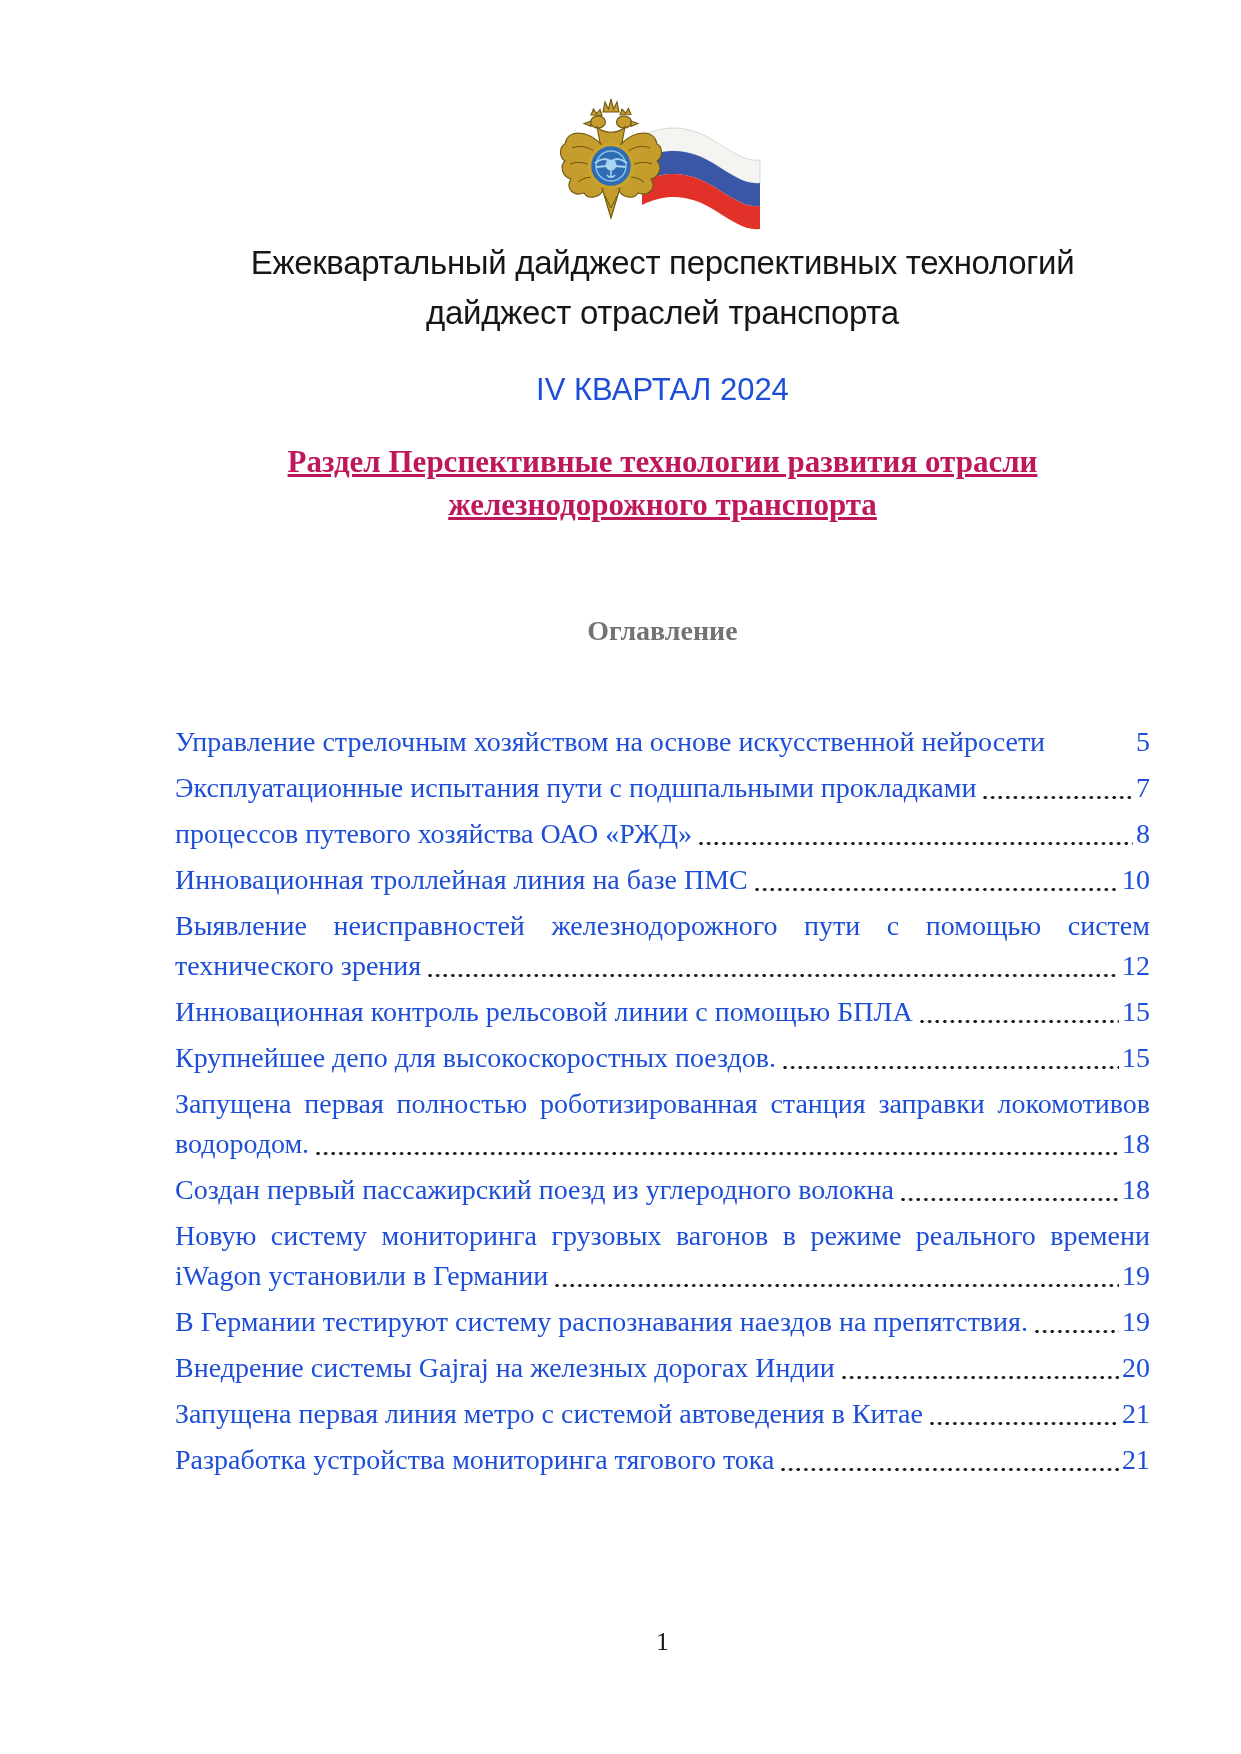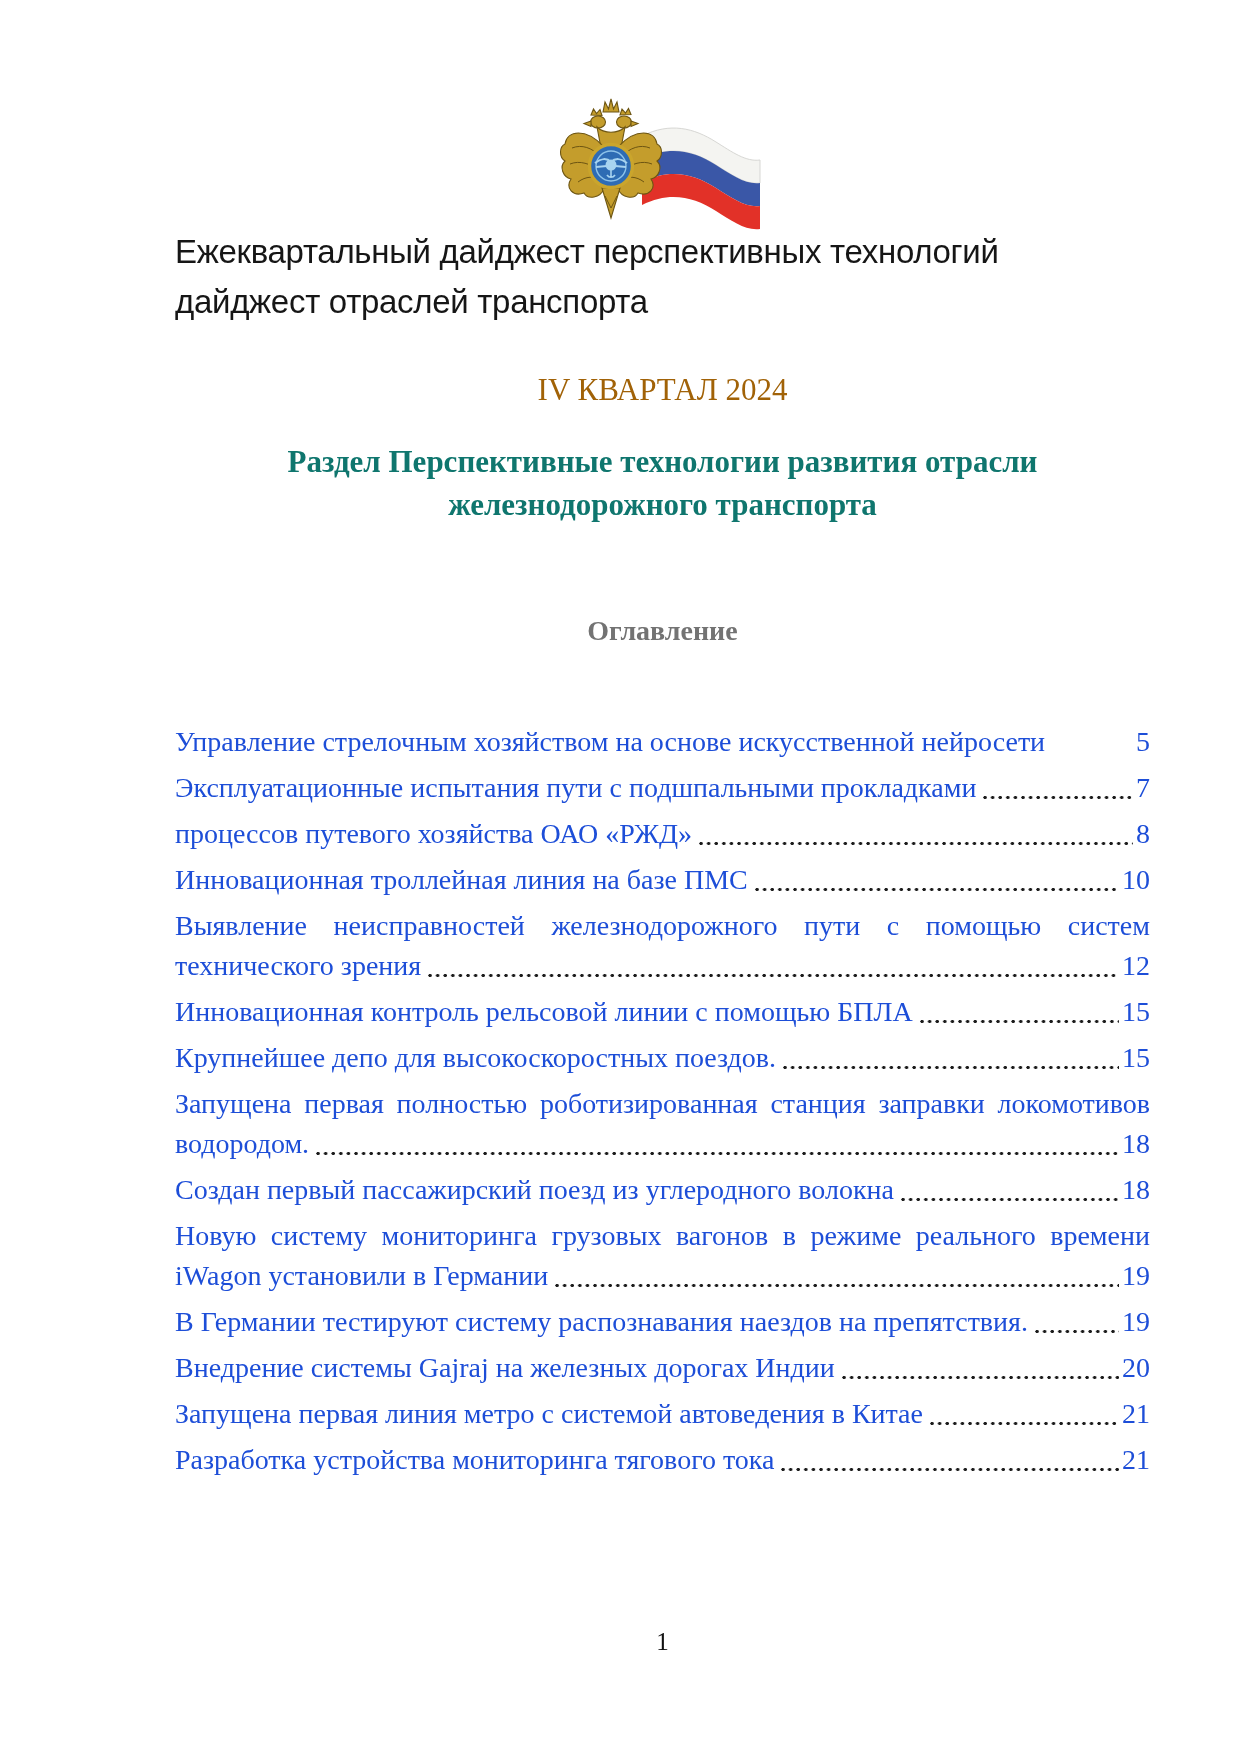--- a/index.html
+++ b/index.html
@@ -12,34 +12,35 @@
     overflow: hidden;
   }
   .abs { position: absolute; }
   .col { left: 175px; width: 975px; }
 
   
   .emblem-wrap { top: 96px; left: 175px; width: 975px; display: flex; justify-content: center; }
 
   
   .doc-title {
-    top: 227px; text-align: left;
+    top: 238px; text-align: center;
     font-family: "Liberation Sans", sans-serif;
     font-size: 33px; line-height: 50px; font-weight: 400;
     color: #161616; letter-spacing: -0.3px;
   }
   .quarter-line {
     top: 372px; text-align: center;
     font-family: "Liberation Sans", sans-serif;
     font-size: 31px; font-weight: 400;
   }
   .section-title {
     top: 440px; text-align: center;
     font-size: 31px; line-height: 43px; font-weight: bold;
-    color: #0f766e;
+    color: #be185d;
+    text-decoration: underline;
   }
   .toc-heading {
     top: 615px; text-align: center;
     font-size: 28px; font-weight: bold; color: #737373;
   }
 
   
   .toc { top: 722px; font-size: 28px; line-height: 40px; color: #1d4ed8; }
   .toc-entry { margin-bottom: 6px; }
   .toc-wrap-line {
@@ -120,21 +121,21 @@
       </g>
     </g>
   </svg>
 </div>
 
 <div class="abs col doc-title">
   <div>Ежеквартальный дайджест перспективных технологий</div>
   <div>дайджест отраслей транспорта</div>
 </div>
 
-<div class="abs col quarter-line" style="color:#a16207;font-family:Liberation Serif, serif;">IV КВАРТАЛ 2024</div>
+<div class="abs col quarter-line" style="color:#1d4ed8;">IV КВАРТАЛ 2024</div>
 
 <div class="abs col section-title">
   <div>Раздел Перспективные технологии развития отрасли</div>
   <div>железнодорожного транспорта</div>
 </div>
 
 <div class="abs col toc-heading">Оглавление</div>
 
 <div class="abs col toc">
 

